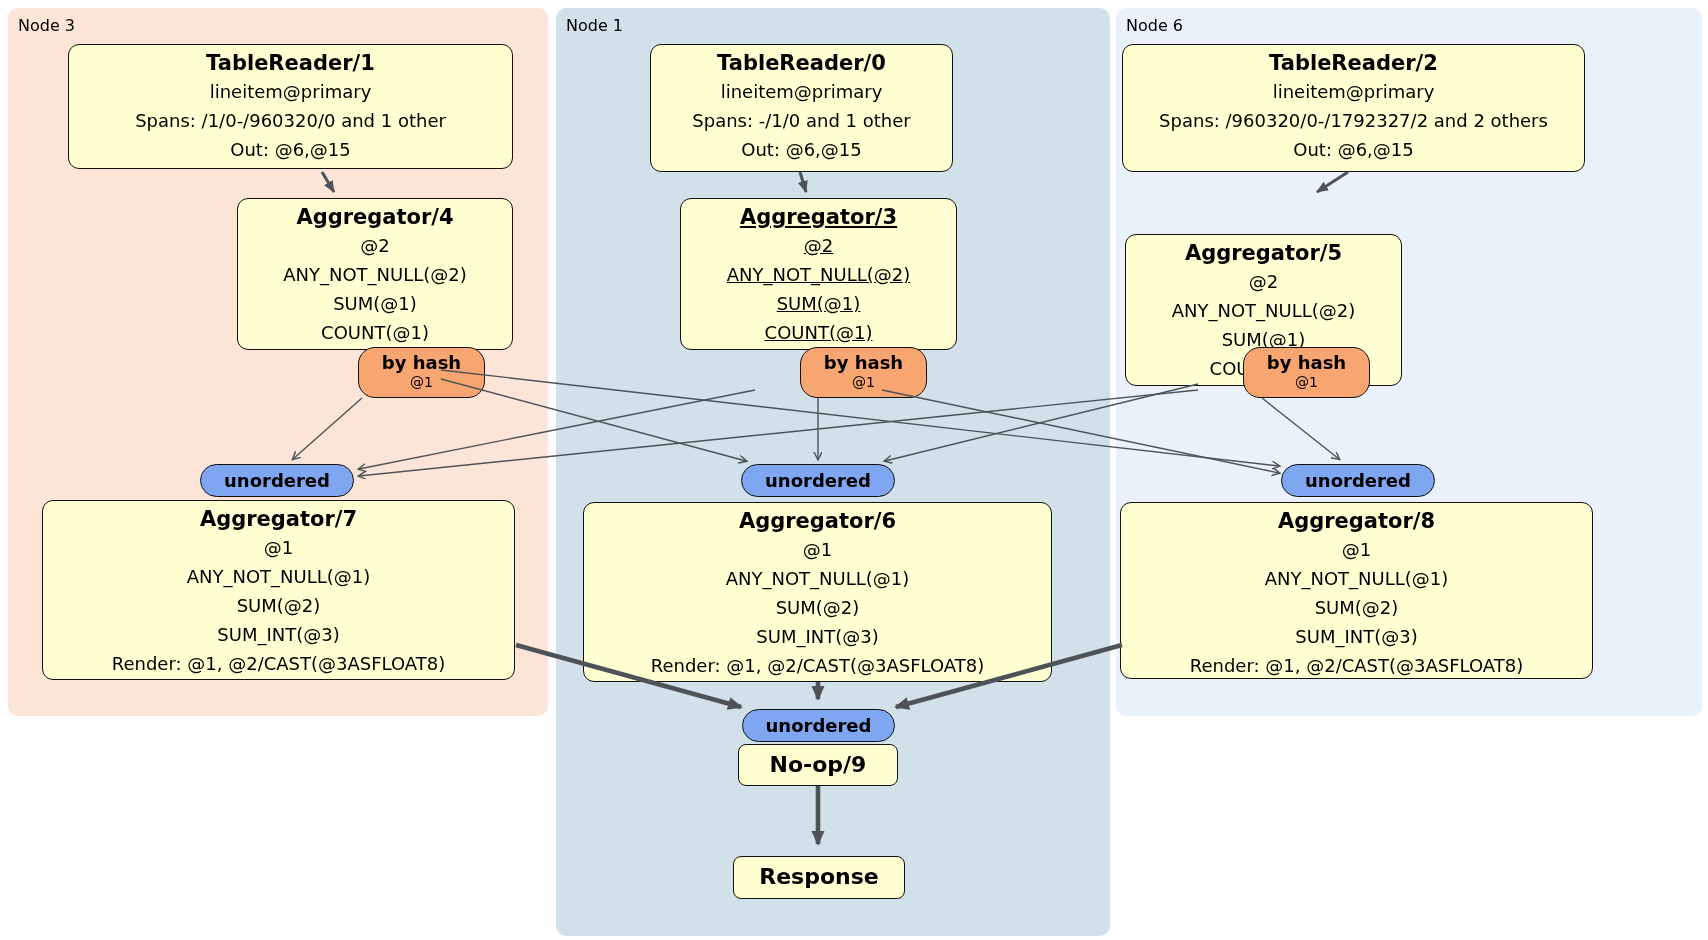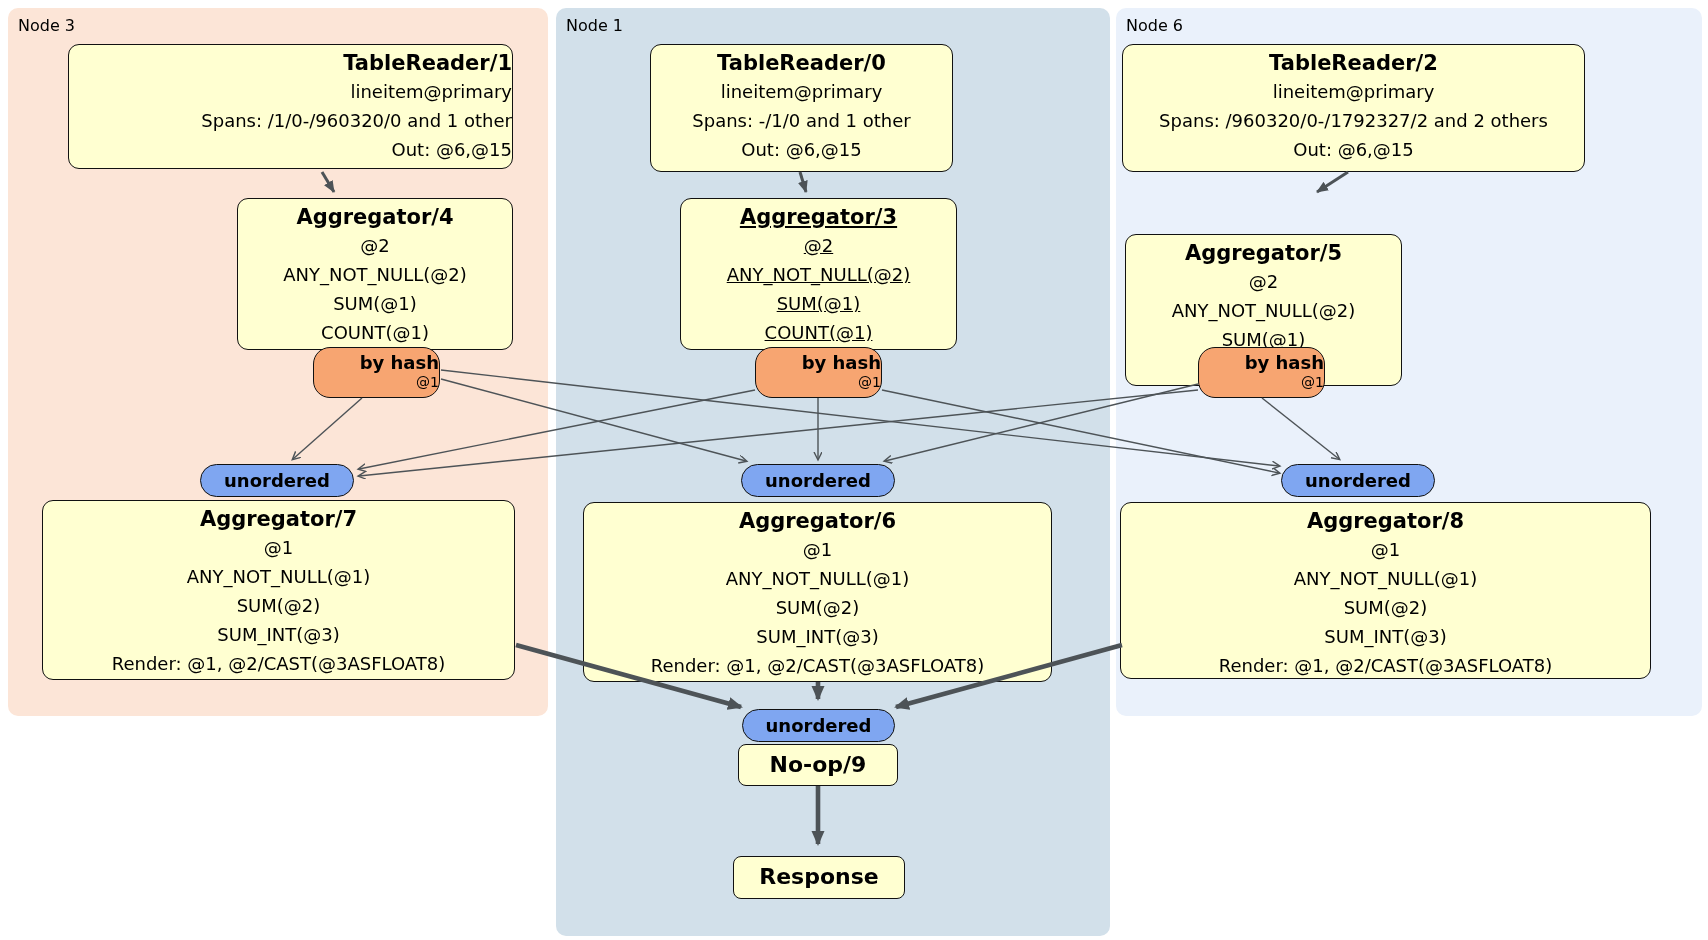--- a/index.html
+++ b/index.html
@@ -18,21 +18,21 @@
     border:1.6px solid var(--border,#111); border-radius:11px;
     text-align:center; z-index:2; box-sizing:border-box;
   }
   .ptitle { font-weight:bold; font-size:21px; line-height:28px; padding-top:4px; }
   .pline  { font-size:18px; line-height:29px; white-space:nowrap; }
 
   .router {
     position:absolute; width:127px; height:51px;
     background:var(--router-bg,#f7a571);
     border:1.6px solid var(--border,#111); border-radius:17px;
-    text-align:right; z-index:3; box-sizing:border-box;
+    text-align:center; z-index:3; box-sizing:border-box;margin-left:45px;
   }
   .router-label  { font-weight:bold; font-size:18px; line-height:23px; padding-top:3px; }
   .router-detail { font-size:14px; line-height:17px; }
 
   .stream {
     position:absolute; width:154px; height:33px;
     background:var(--stream-bg,#7fa6f1);
     border:1.6px solid var(--border,#111); border-radius:17px;
     text-align:center; font-weight:bold; font-size:18px; line-height:31px;
     z-index:3; box-sizing:border-box; white-space:nowrap;
@@ -60,21 +60,21 @@
   <div class="region region-node3" style="left:8px;top:8px;width:540px;height:708px;">
     <div class="region-label">Node 3</div>
   </div>
   <div class="region region-node1" style="left:556px;top:8px;width:554px;height:928px;">
     <div class="region-label">Node 1</div>
   </div>
   <div class="region region-node2" style="left:1116px;top:8px;width:586px;height:708px;">
     <div class="region-label">Node 6</div>
   </div>
 
-  <div class="pbox" style="left:68px;top:44px;width:445px;height:125px;text-align:right;">
+  <div class="pbox" style="left:68px;top:44px;width:445px;height:125px;">
     <div class="ptitle">TableReader/1</div>
     <div class="pline">lineitem@primary</div>
     <div class="pline">Spans: /1/0-/960320/0 and 1 other</div>
     <div class="pline">Out: @6,@15</div>
   </div>
 
   <div class="pbox" style="left:650px;top:44px;width:303px;height:128px;">
     <div class="ptitle">TableReader/0</div>
     <div class="pline">lineitem@primary</div>
     <div class="pline">Spans: -/1/0 and 1 other</div>
@@ -123,21 +123,21 @@
 
   <div class="pbox" style="left:583px;top:502px;width:469px;height:180px;">
     <div class="ptitle">Aggregator/6</div>
     <div class="pline">@1</div>
     <div class="pline">ANY_NOT_NULL(@1)</div>
     <div class="pline">SUM(@2)</div>
     <div class="pline">SUM_INT(@3)</div>
     <div class="pline">Render: @1, @2/CAST(@3ASFLOAT8)</div>
   </div>
 
-  <div class="pbox" style="left:1120px;top:502px;width:531px;height:177px;">
+  <div class="pbox" style="left:1120px;top:502px;width:473px;height:177px;">
     <div class="ptitle">Aggregator/8</div>
     <div class="pline">@1</div>
     <div class="pline">ANY_NOT_NULL(@1)</div>
     <div class="pline">SUM(@2)</div>
     <div class="pline">SUM_INT(@3)</div>
     <div class="pline">Render: @1, @2/CAST(@3ASFLOAT8)</div>
   </div>
 
   <div class="router" style="left:313px;top:347px;">
     <div class="router-label">by hash</div>

